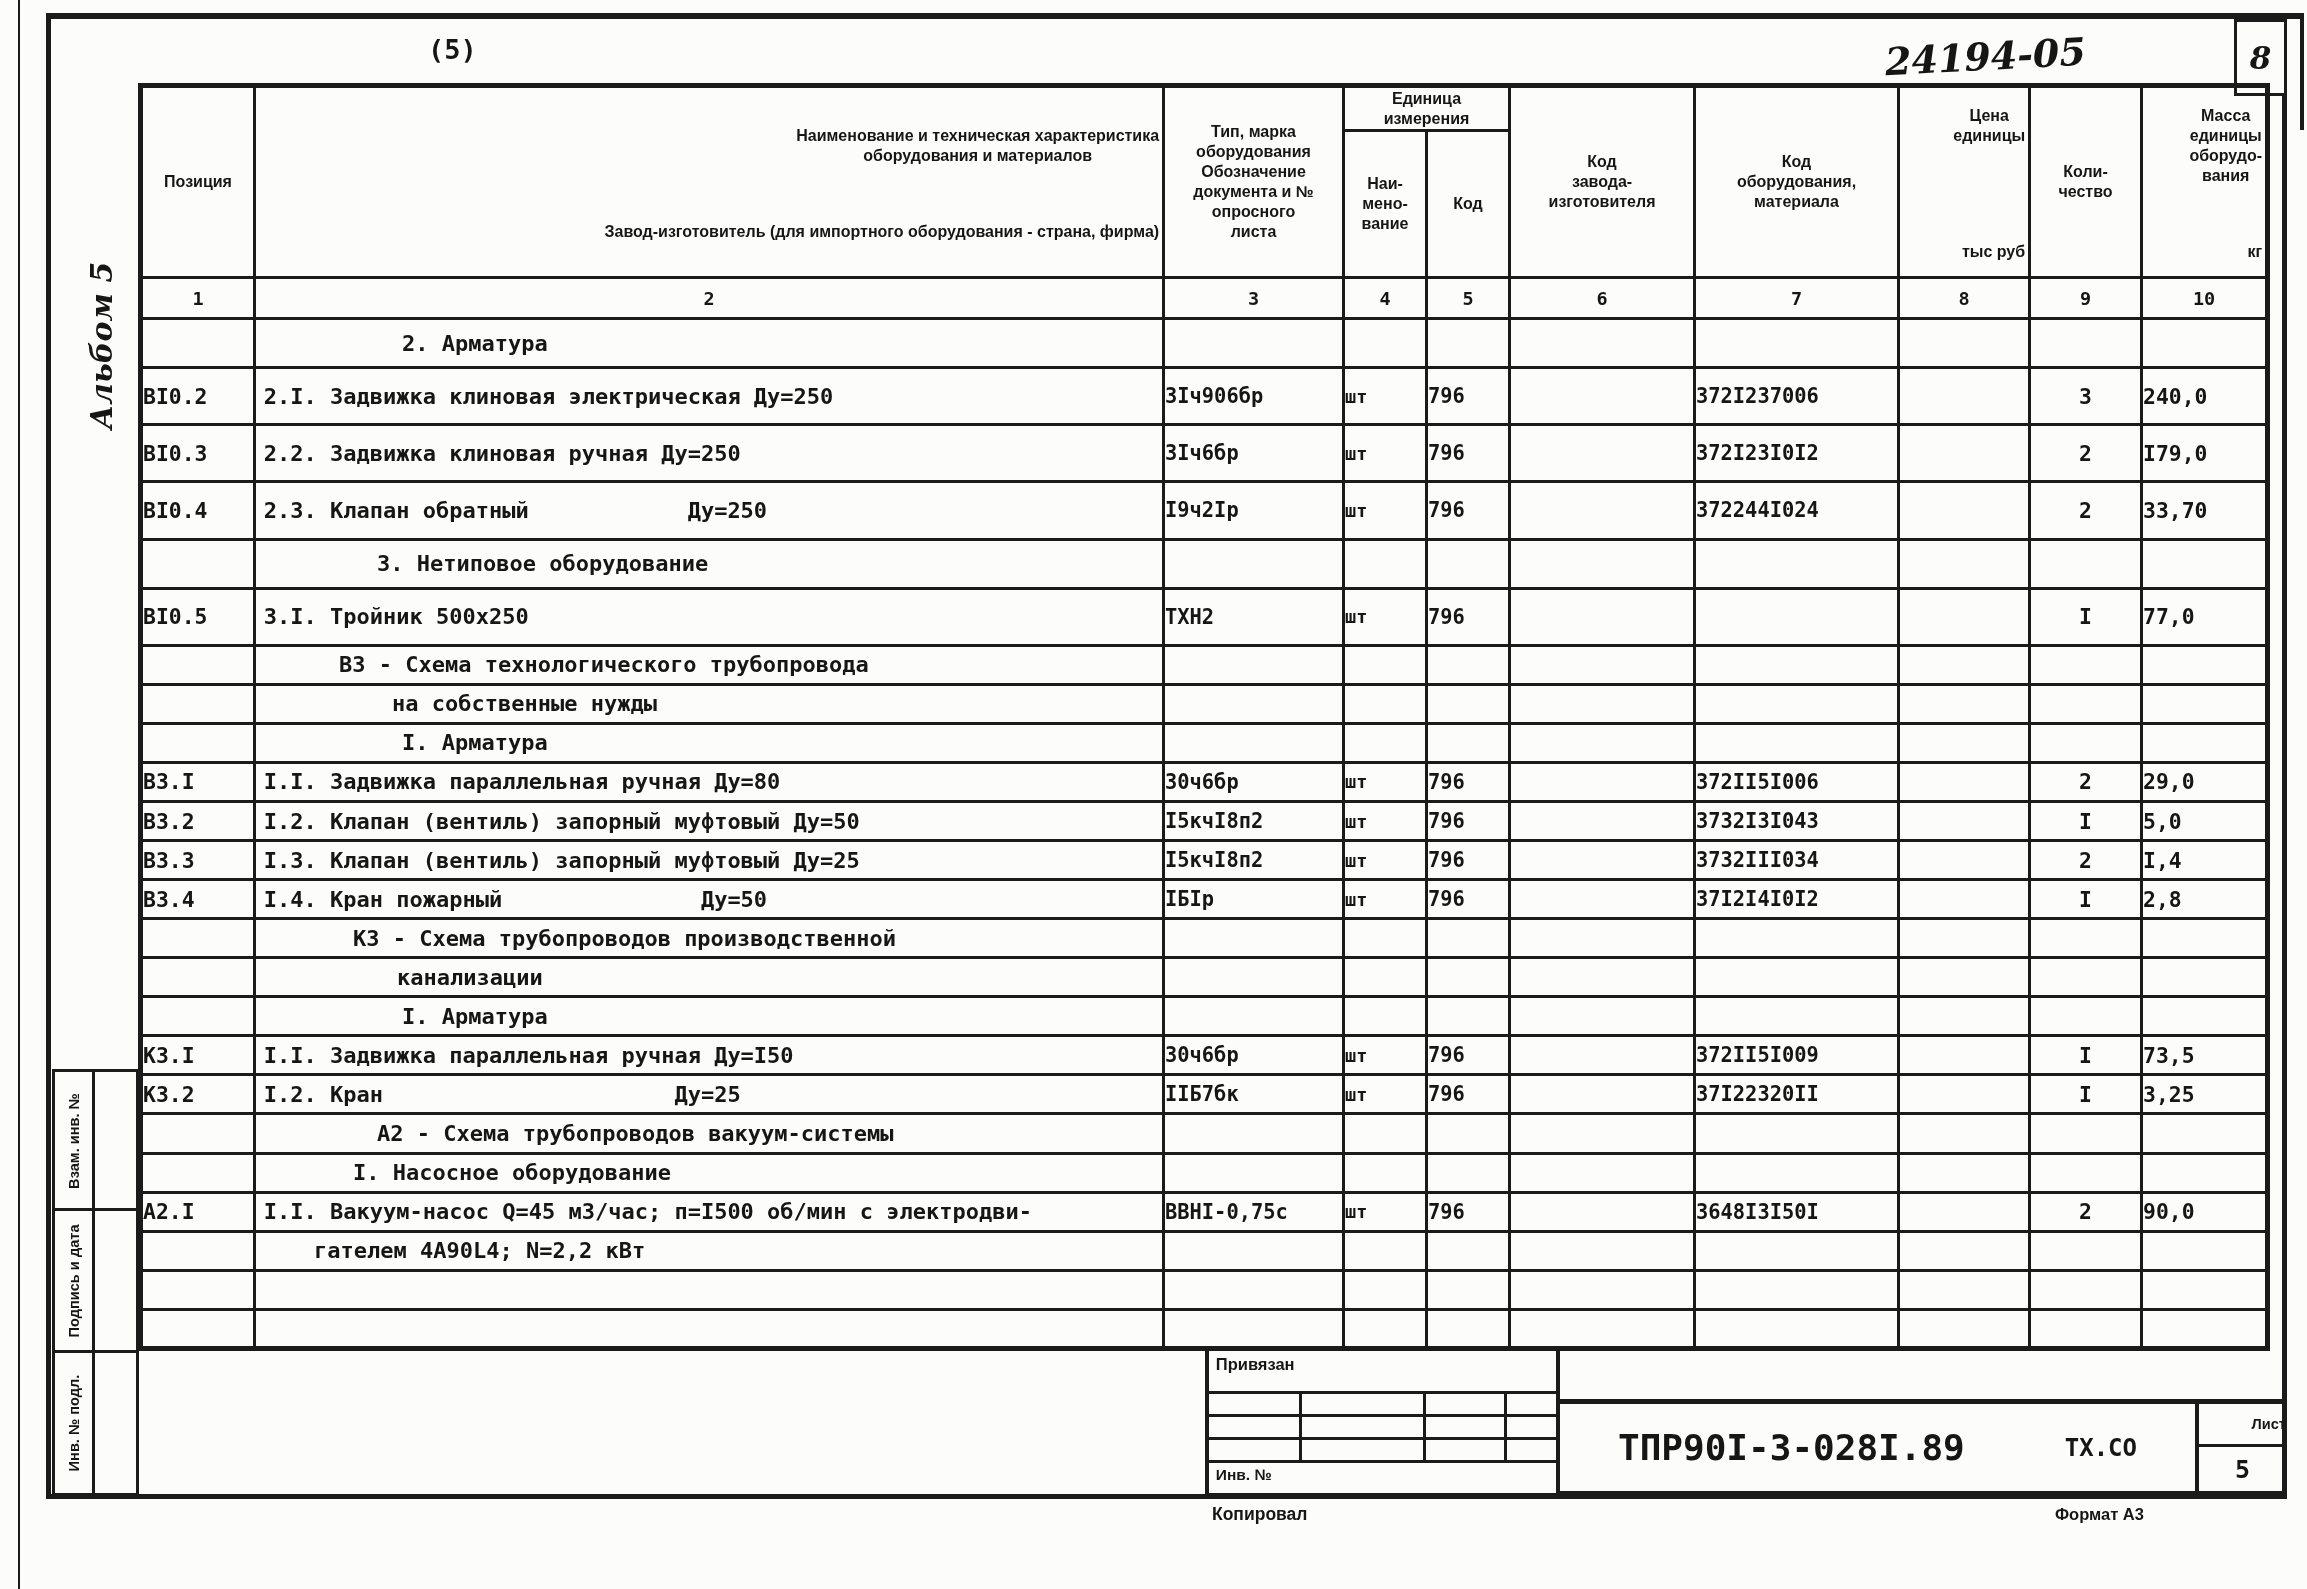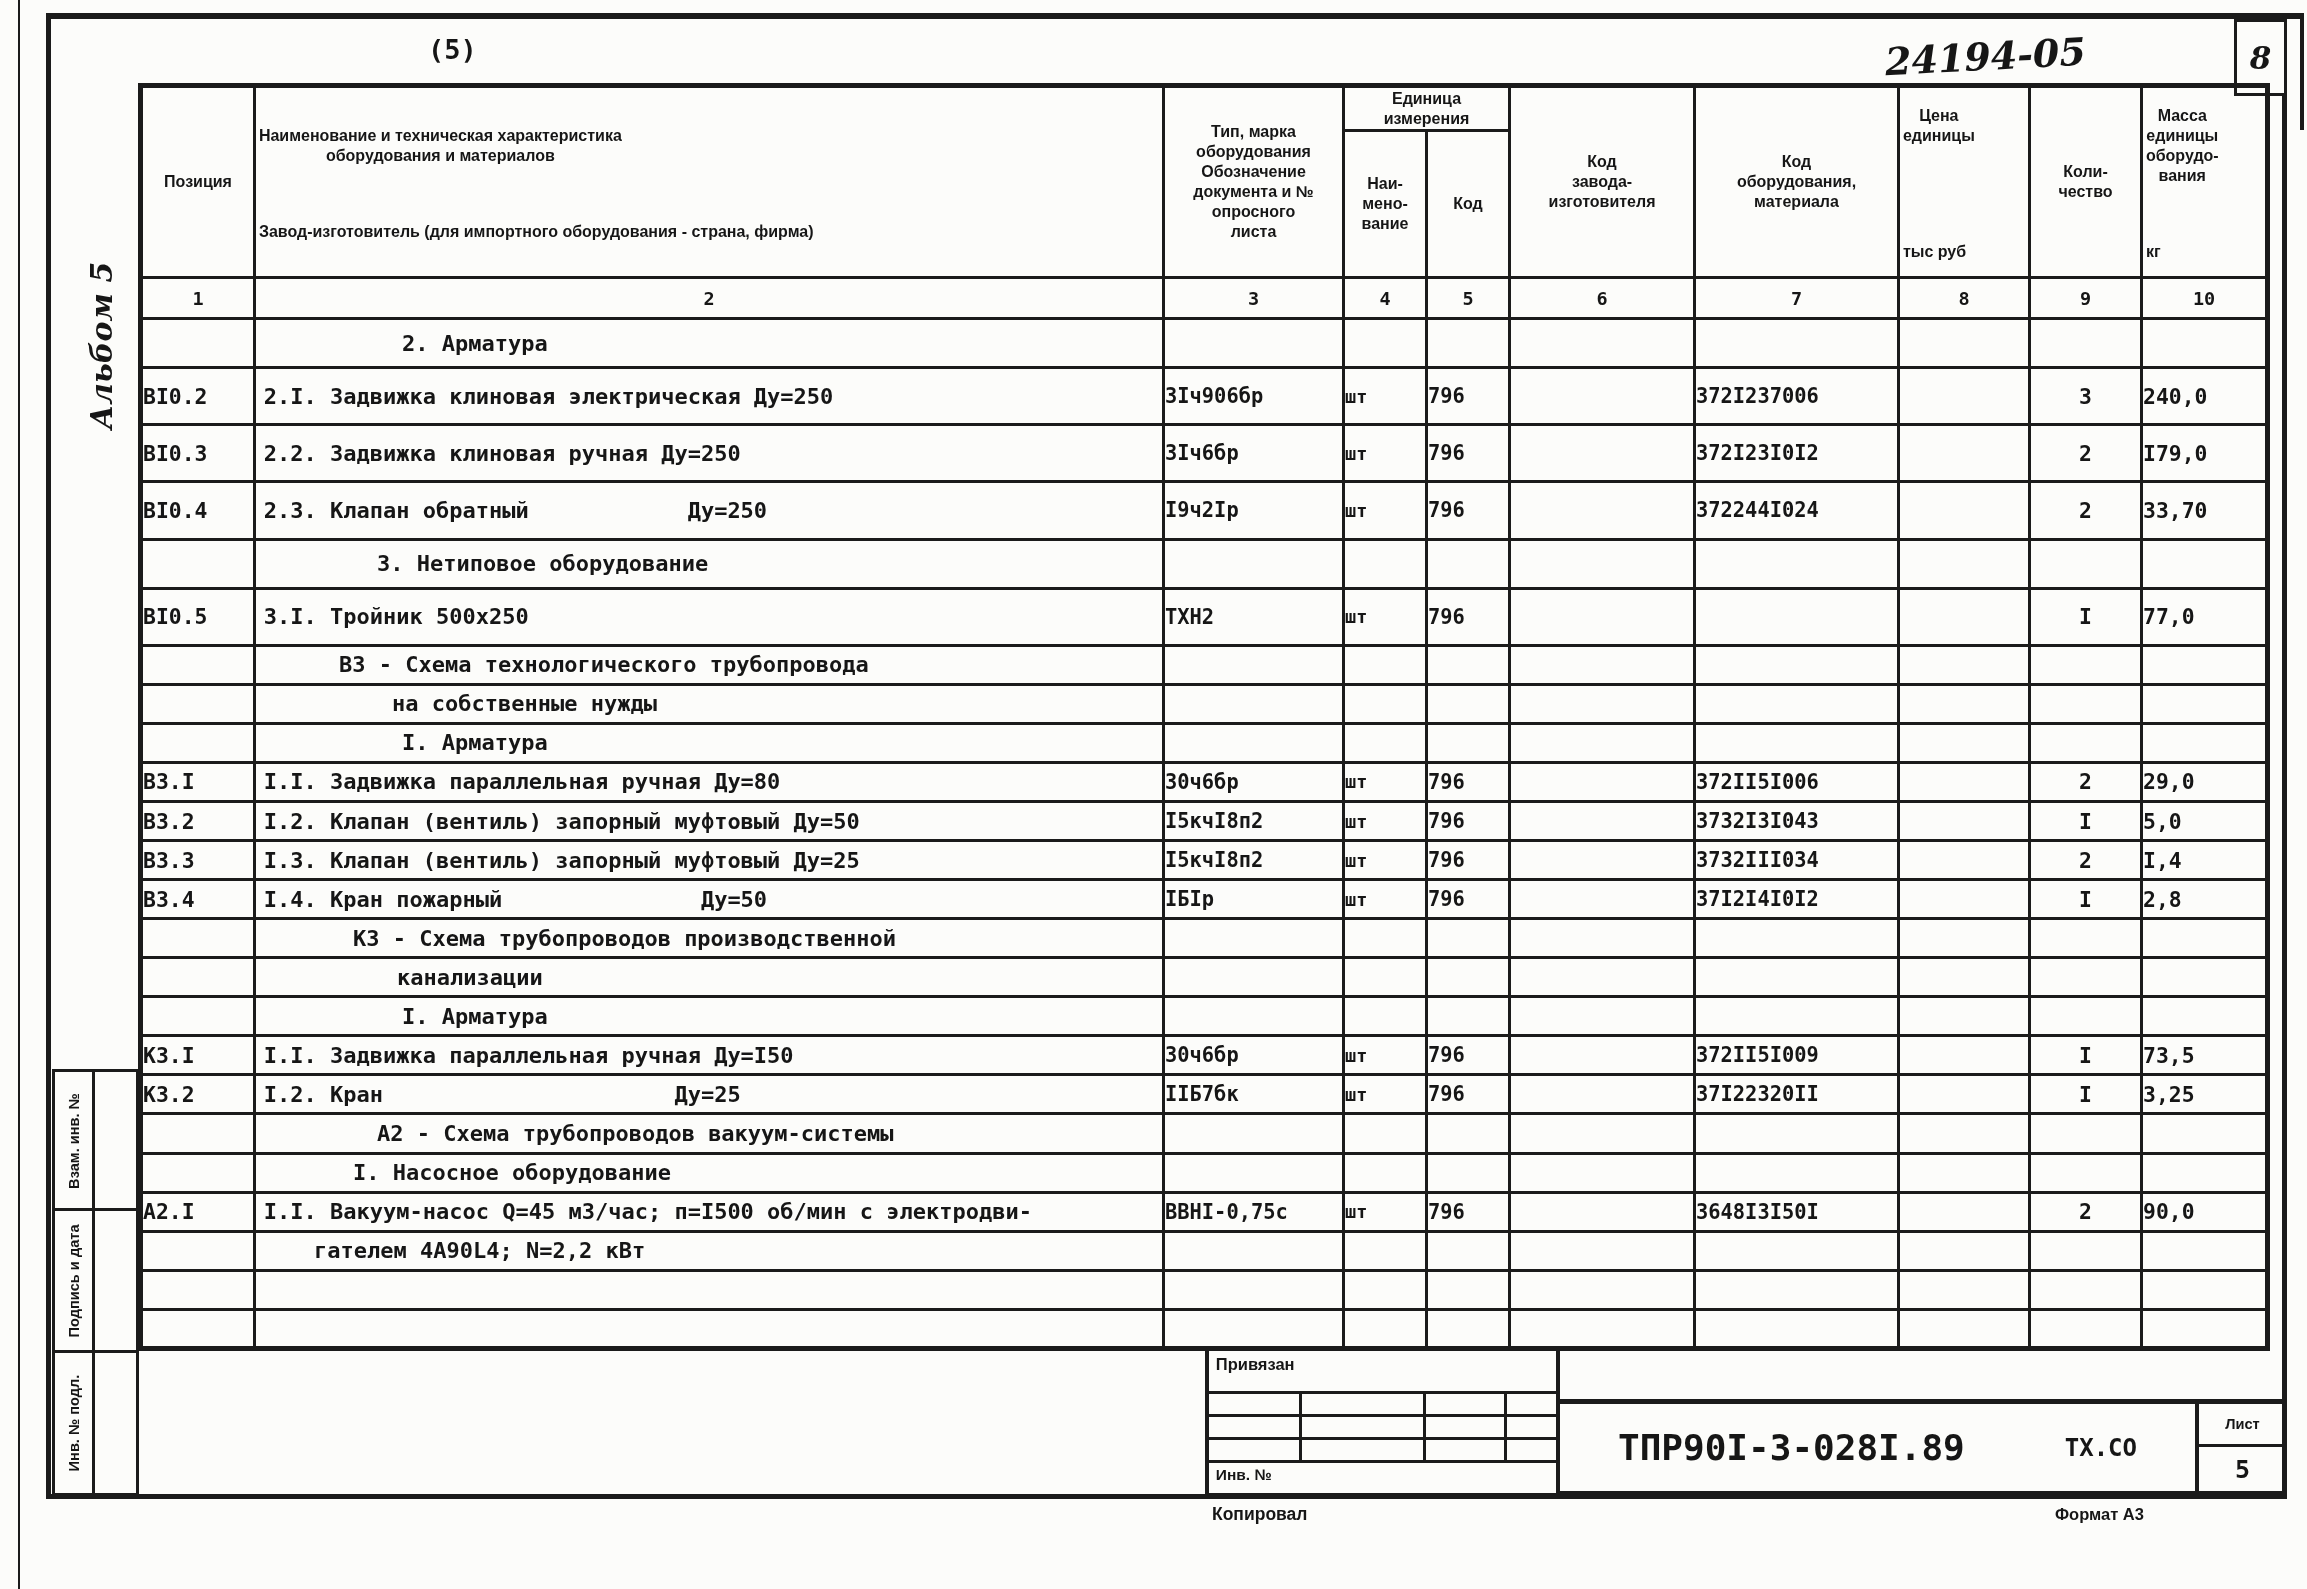--- a/index.html
+++ b/index.html
@@ -26,21 +26,21 @@
   td.c-type{padding-left:5.8px;font-size:20.4px;}
   td.c-unit{padding-left:6.8px;font-size:18.5px;}
   td.c-ucode{padding-left:6.8px;font-size:20.4px;}
   td.c-equip{padding-left:6.8px;font-size:20.4px;}
   td.c-qty{text-align:center;font-size:21.4px;}
   td.c-mass{padding-left:7.8px;font-size:21.4px;}
   tbody tr{height:39px;}
   tbody tr.r-tall{height:57px;}
   tbody tr.r-med{height:49px;}
   .two-part{display:flex;flex-direction:column;justify-content:space-between;height:100%;
-            box-sizing:border-box;padding:17.5px 2.9px 14.6px 2.9px;align-items:flex-start;}
+            box-sizing:border-box;padding:17.5px 2.9px 14.6px 2.9px;align-items:flex-end;}
   .vwrap{display:flex;align-items:center;justify-content:center;height:100%;width:100%;}
   .vtext{transform:rotate(-90deg);white-space:nowrap;font-weight:700;font-size:14.6px;}
   .stampbox{position:absolute;border:3.9px solid #1b1b1b;box-sizing:border-box;background:#fcfcfa;}
   .annot{position:absolute;}
 </style>
 </head>
 <body>
 
 <div id="sheet">
 
@@ -475,21 +475,21 @@
       </div>
     </div>
   </div>
 
   <div style="position:absolute;left:1560px;top:1399px;width:726px;height:97px;border-top:5.3px solid #1b1b1b;border-bottom:5.3px solid #1b1b1b;box-sizing:border-box;display:flex;">
     <div style="flex:1;display:flex;align-items:center;">
       <span class="tw" style="font-size:36px;margin-left:58px;">ТПР90I-3-028I.89</span>
       <span class="tw" style="font-size:24px;margin-left:auto;margin-right:58px;">ТХ.СО</span>
     </div>
     <div style="flex:0 0 87px;border-left:4.4px solid #1b1b1b;display:flex;flex-direction:column;">
-      <div style="flex:0 0 40px;border-bottom:3.9px solid #1b1b1b;display:flex;align-items:center;justify-content:center;font-weight:700;font-size:14.6px;">
+      <div style="flex:0 0 40px;border-bottom:3.9px solid #1b1b1b;display:flex;align-items:center;justify-content:flex-end;font-weight:700;font-size:14.6px;">
         <span>Лист</span>
       </div>
       <div style="flex:1;display:flex;align-items:center;justify-content:center;">
         <span class="tw" style="font-size:25px;">5</span>
       </div>
     </div>
   </div>
 
   <div class="annot" style="left:1212px;top:1504px;font-weight:700;font-size:17.5px;">Копировал</div>
   <div class="annot" style="left:2055px;top:1505px;font-weight:700;font-size:16.5px;">Формат А3</div>

